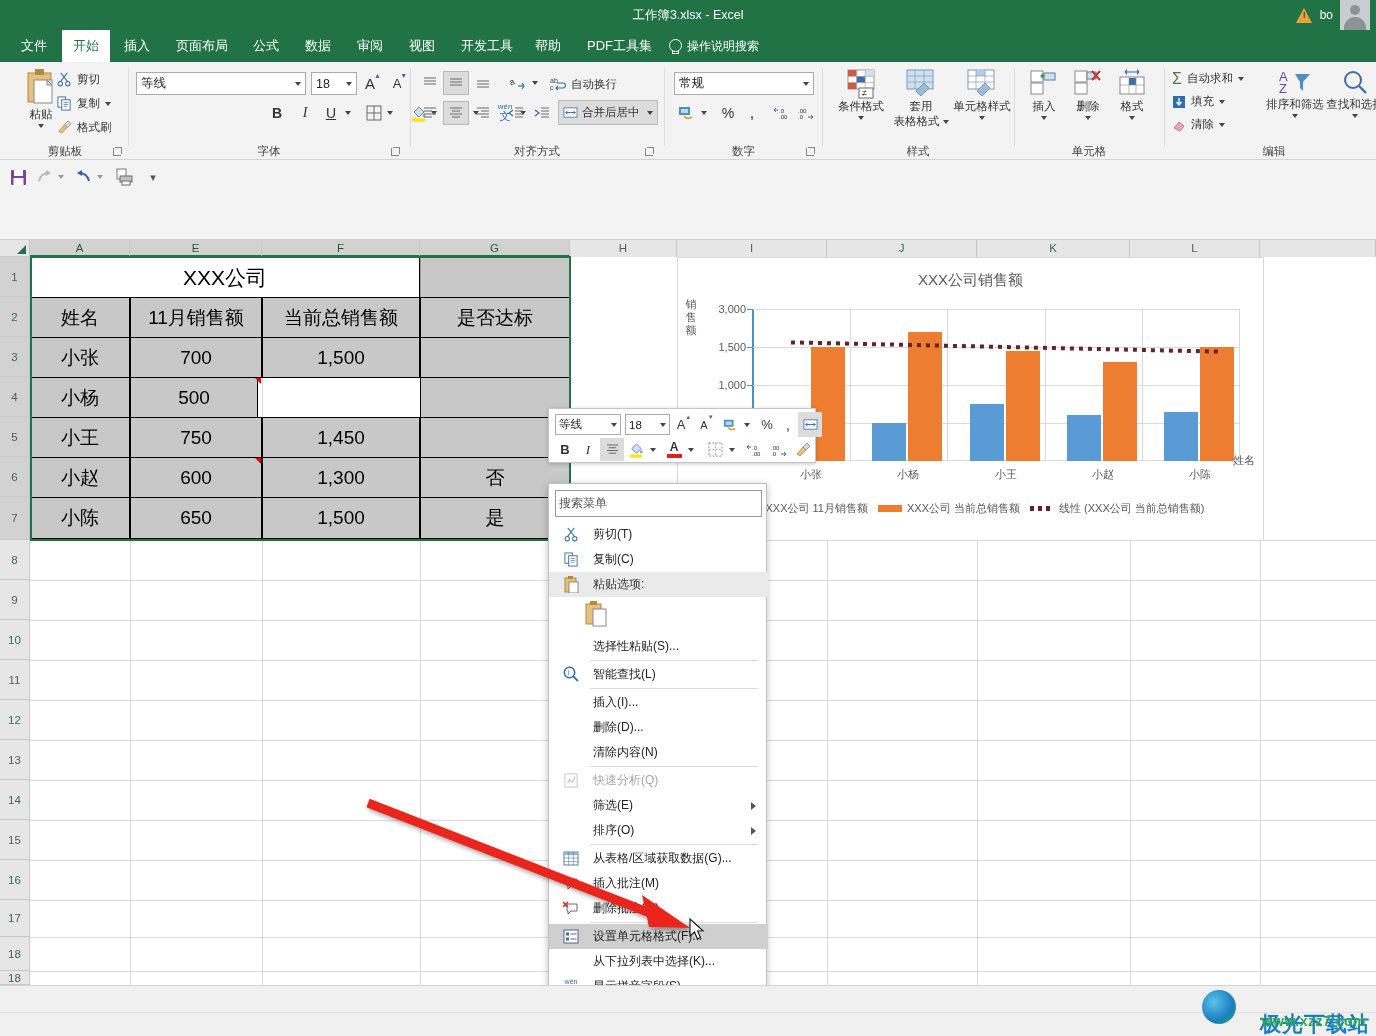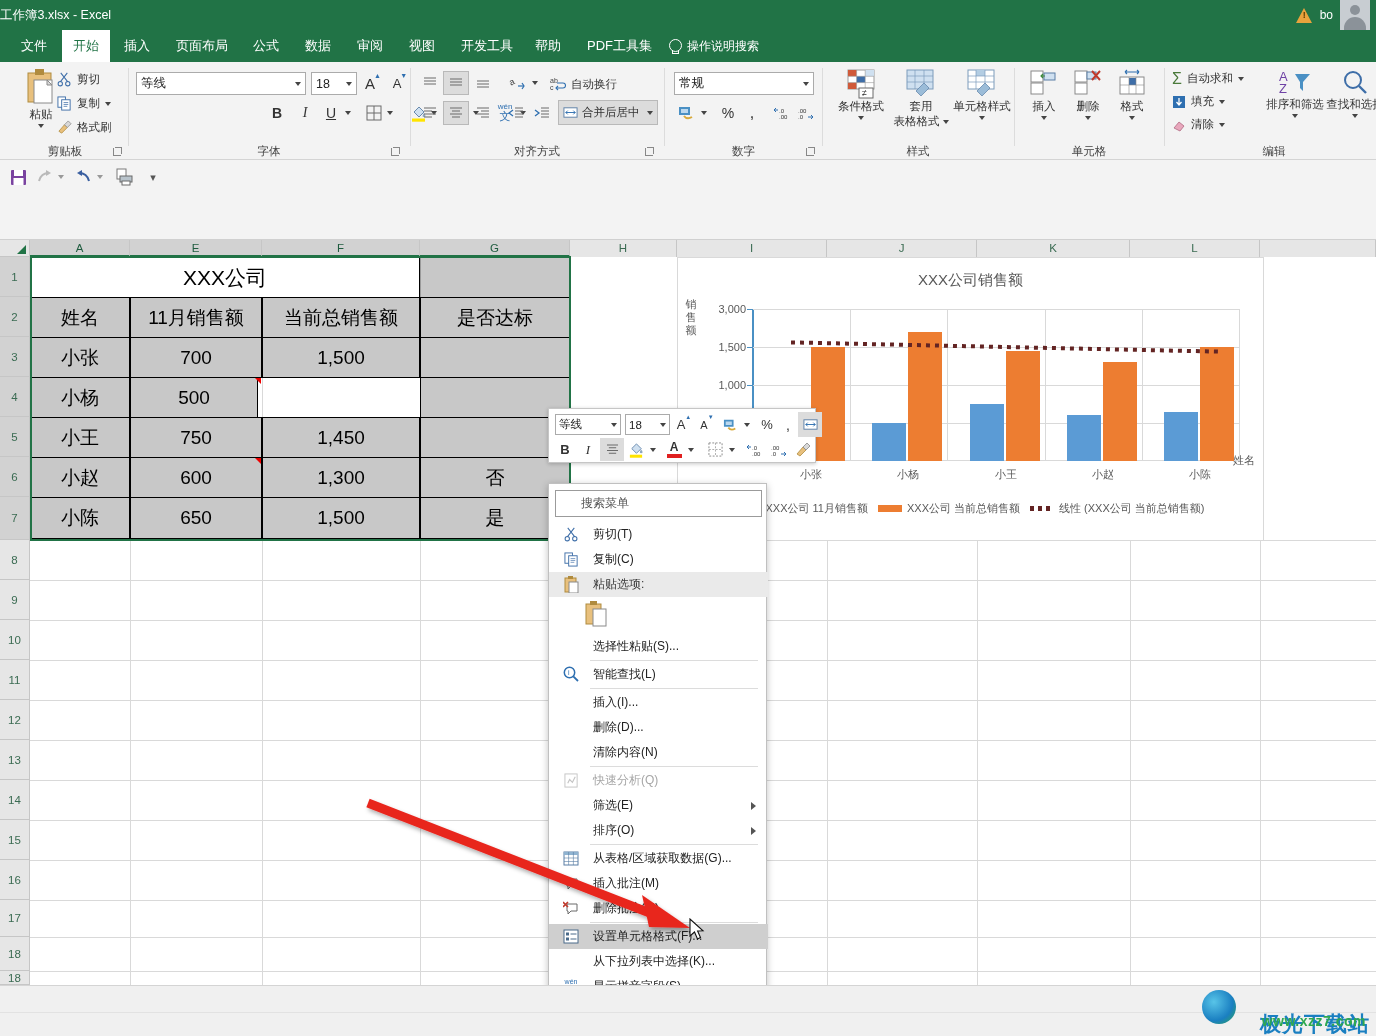--- a/index.html
+++ b/index.html
@@ -8,21 +8,21 @@
     width:1376px; height:1036px; overflow:hidden;
     font-family:"Liberation Sans","DejaVu Sans",sans-serif;
     font-size:12px; color:#333; background:#fff;
     -webkit-font-smoothing:antialiased;
   }
   .app { position:relative; width:1376px; height:1036px; }
 
   
   .titlebar{position:absolute;left:0;top:0;width:1376px;height:30px;background:#217346;}
   .title-text{position:absolute;left:0;top:0;width:1376px;height:30px;line-height:30px;
-    text-align:left;color:#fff;font-size:12.5px;}
+    text-align:center;color:#fff;font-size:12.5px;}
   .tb-right{position:absolute;right:6px;top:0;height:30px;display:flex;align-items:center;gap:7px;}
   .warn-ico{width:17px;height:15px;position:relative;}
   .warn-ico:before{content:"";position:absolute;left:0;top:0;width:0;height:0;
     border-left:8.5px solid transparent;border-right:8.5px solid transparent;border-bottom:15px solid #e8a33d;}
   .warn-ico:after{content:"!";position:absolute;left:0;top:2px;width:17px;text-align:center;
     font-size:9px;font-weight:bold;color:#5a3b00;}
   .tb-user{color:#fff;font-size:12px;}
   .avatar{width:30px;height:30px;background:#c8cdd2;position:relative;overflow:hidden;}
   .avatar:before{content:"";position:absolute;left:10px;top:5px;width:10px;height:10px;border-radius:50%;background:#8b9299;}
   .avatar:after{content:"";position:absolute;left:4px;top:17px;width:22px;height:16px;border-radius:11px 11px 0 0;background:#8b9299;}
@@ -123,21 +123,21 @@
         border:1px solid #c6c6c6;box-shadow:0 1px 4px rgba(0,0,0,.22);}
   .mb{position:absolute;display:flex;align-items:center;justify-content:center;font-size:12px;color:#333;}
   .mb.on{background:#dcdcdc;}
   .mini-inp{position:absolute;background:#fff;border:1px solid #ababab;display:flex;align-items:center;
             padding:0 3px;font-size:11.5px;color:#222;}
 
   
   .ctx{position:absolute;left:548px;top:483px;width:219px;height:553px;background:#fff;
        border:1px solid #c0c0c0;box-shadow:0 2px 7px rgba(0,0,0,.25);}
   .ctx-search{position:absolute;left:6px;top:6px;width:207px;height:27px;border:1px solid #9b9b9b;
-              display:flex;align-items:center;padding-left:25px;font-size:12px;color:#555;}
+              display:flex;align-items:center;padding-left:3px;font-size:12px;color:#555;}
   .mi{position:absolute;left:0;width:219px;height:25px;display:flex;align-items:center;font-size:12px;color:#222;}
   .mi .lbl{position:absolute;left:44px;}
   .mi .ico{position:absolute;left:12px;width:20px;height:20px;top:2px;
            display:flex;align-items:center;justify-content:center;}
   .mi.hl{background:#cfcfcf;}
   .mi.head{background:#eaeaea;color:#3a3a3a;}
   .mi.dis .lbl{color:#a6a6a6;}
   .mi .arw{position:absolute;right:12px;width:0;height:0;
            border-top:4px solid transparent;border-bottom:4px solid transparent;border-left:5px solid #555;}
   .ctx-sep{position:absolute;left:41px;width:168px;height:1px;background:#dcdcdc;}

